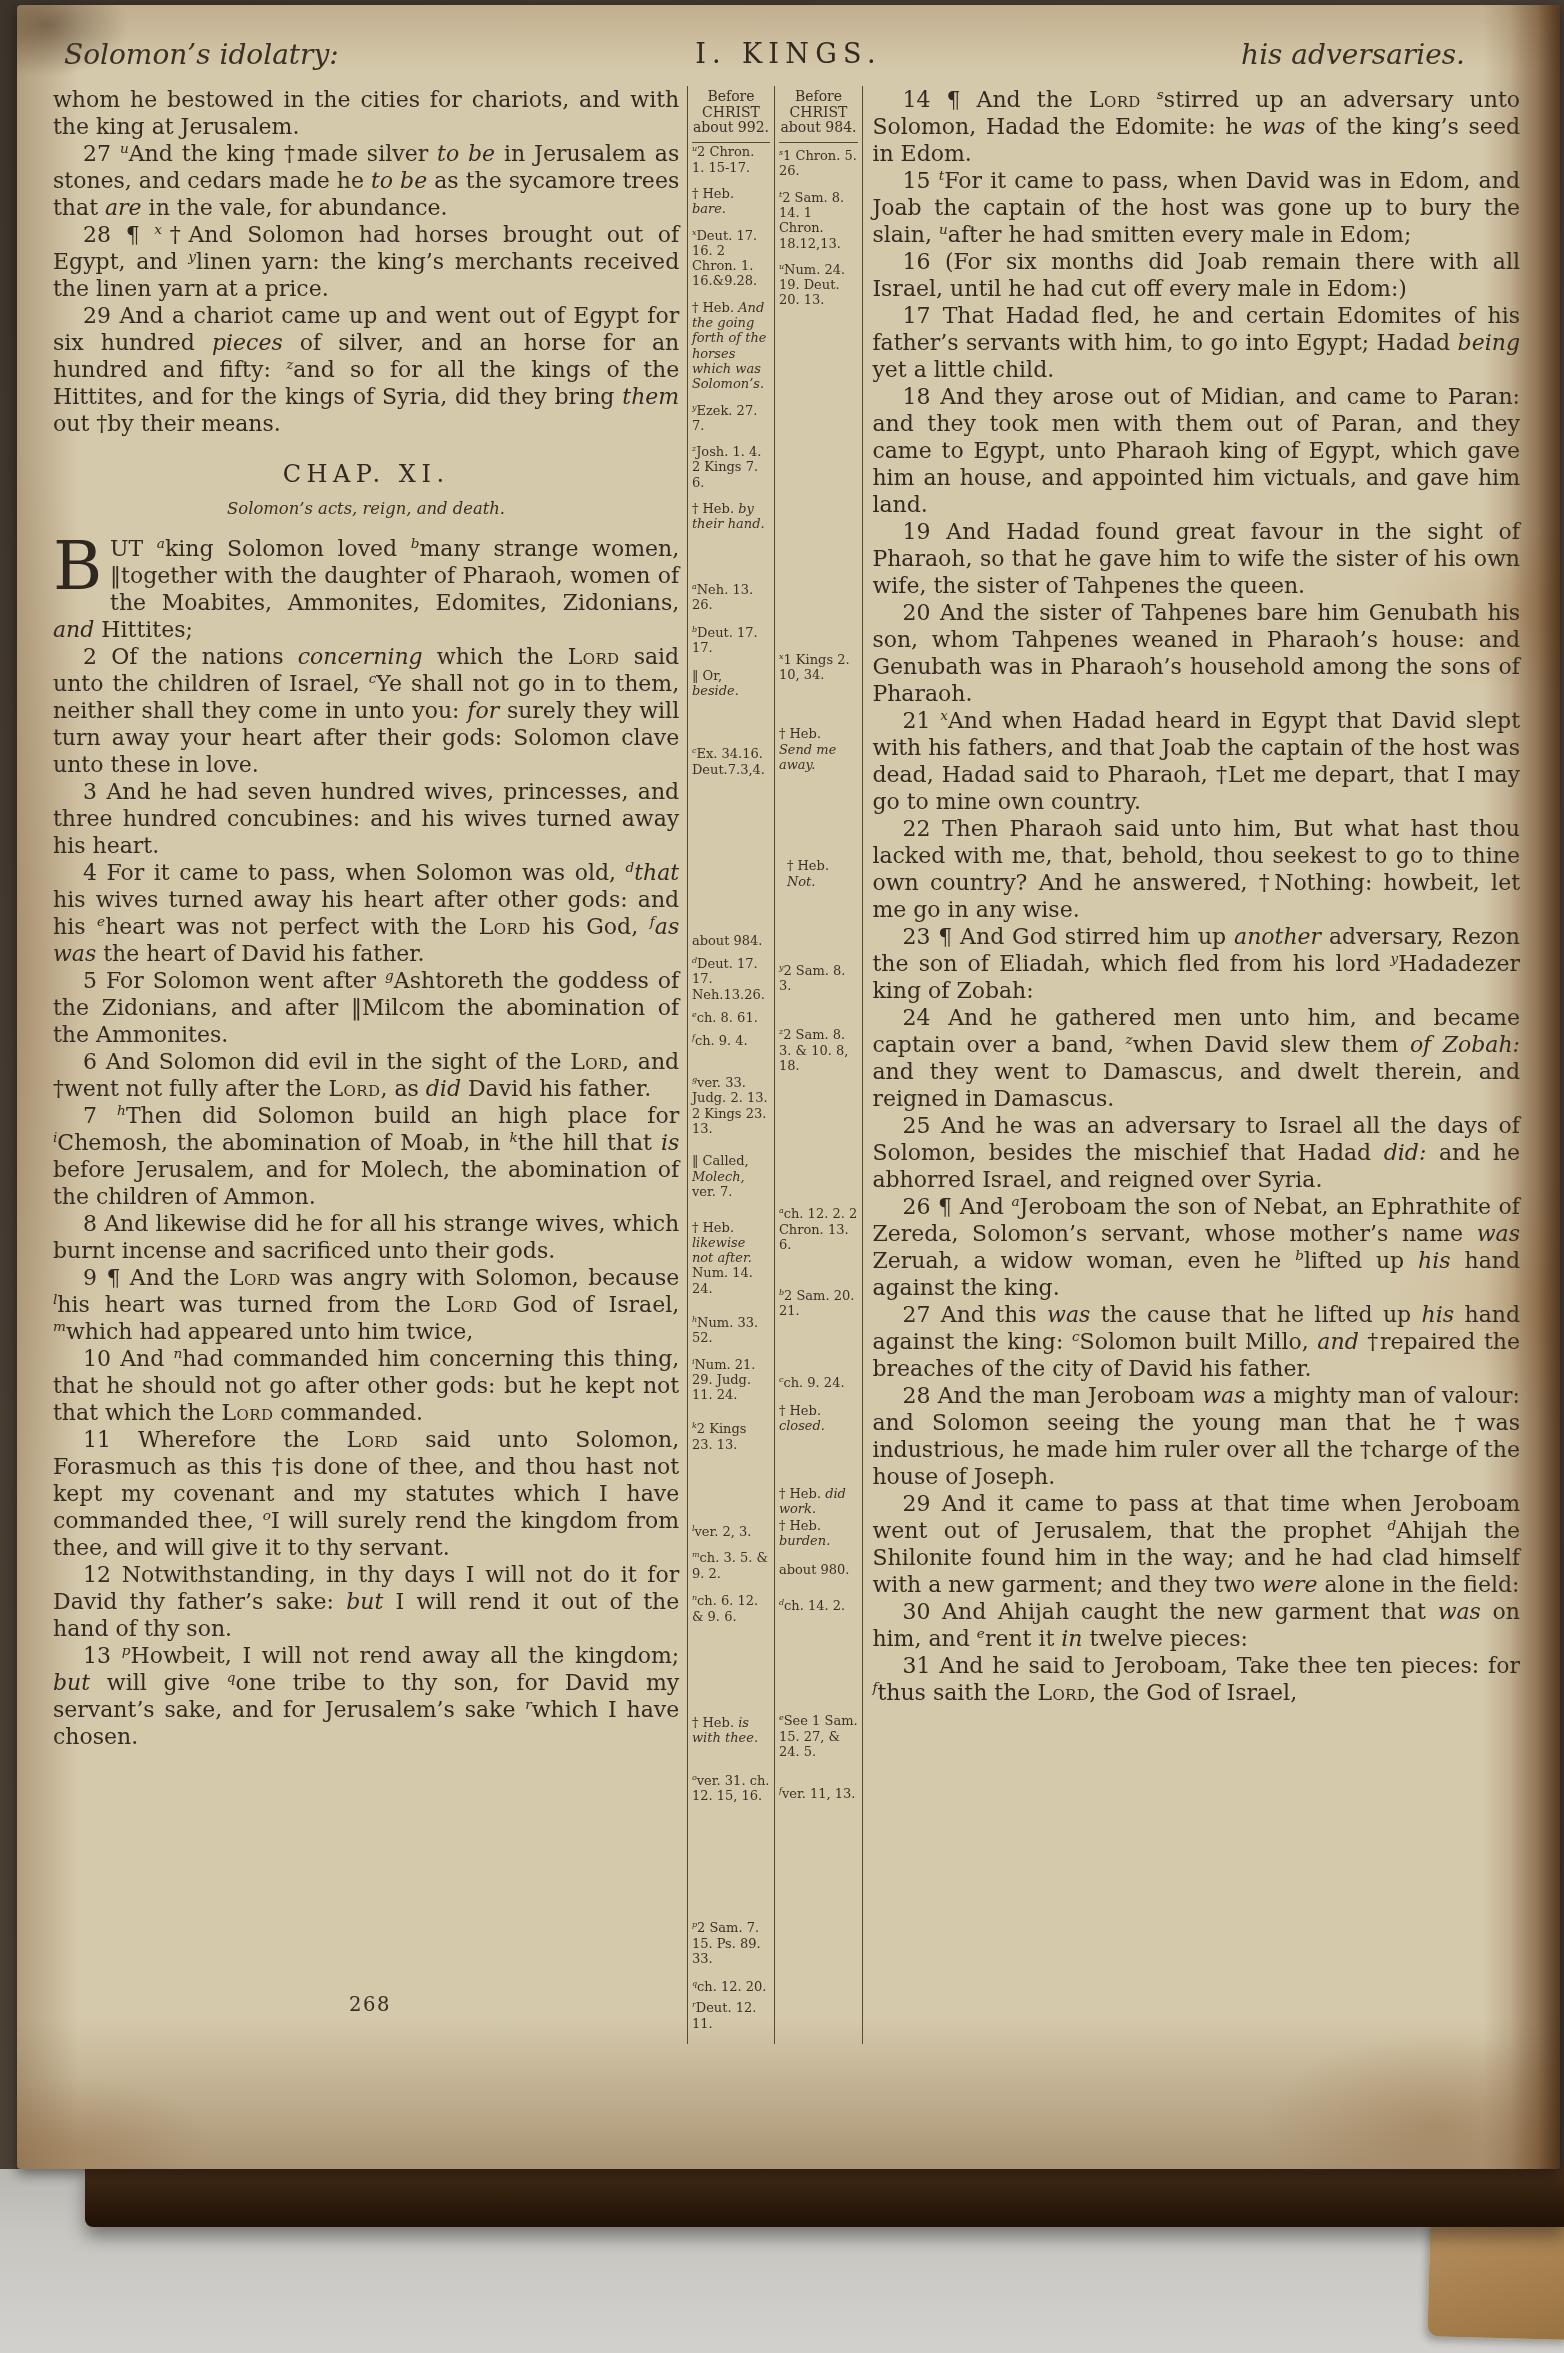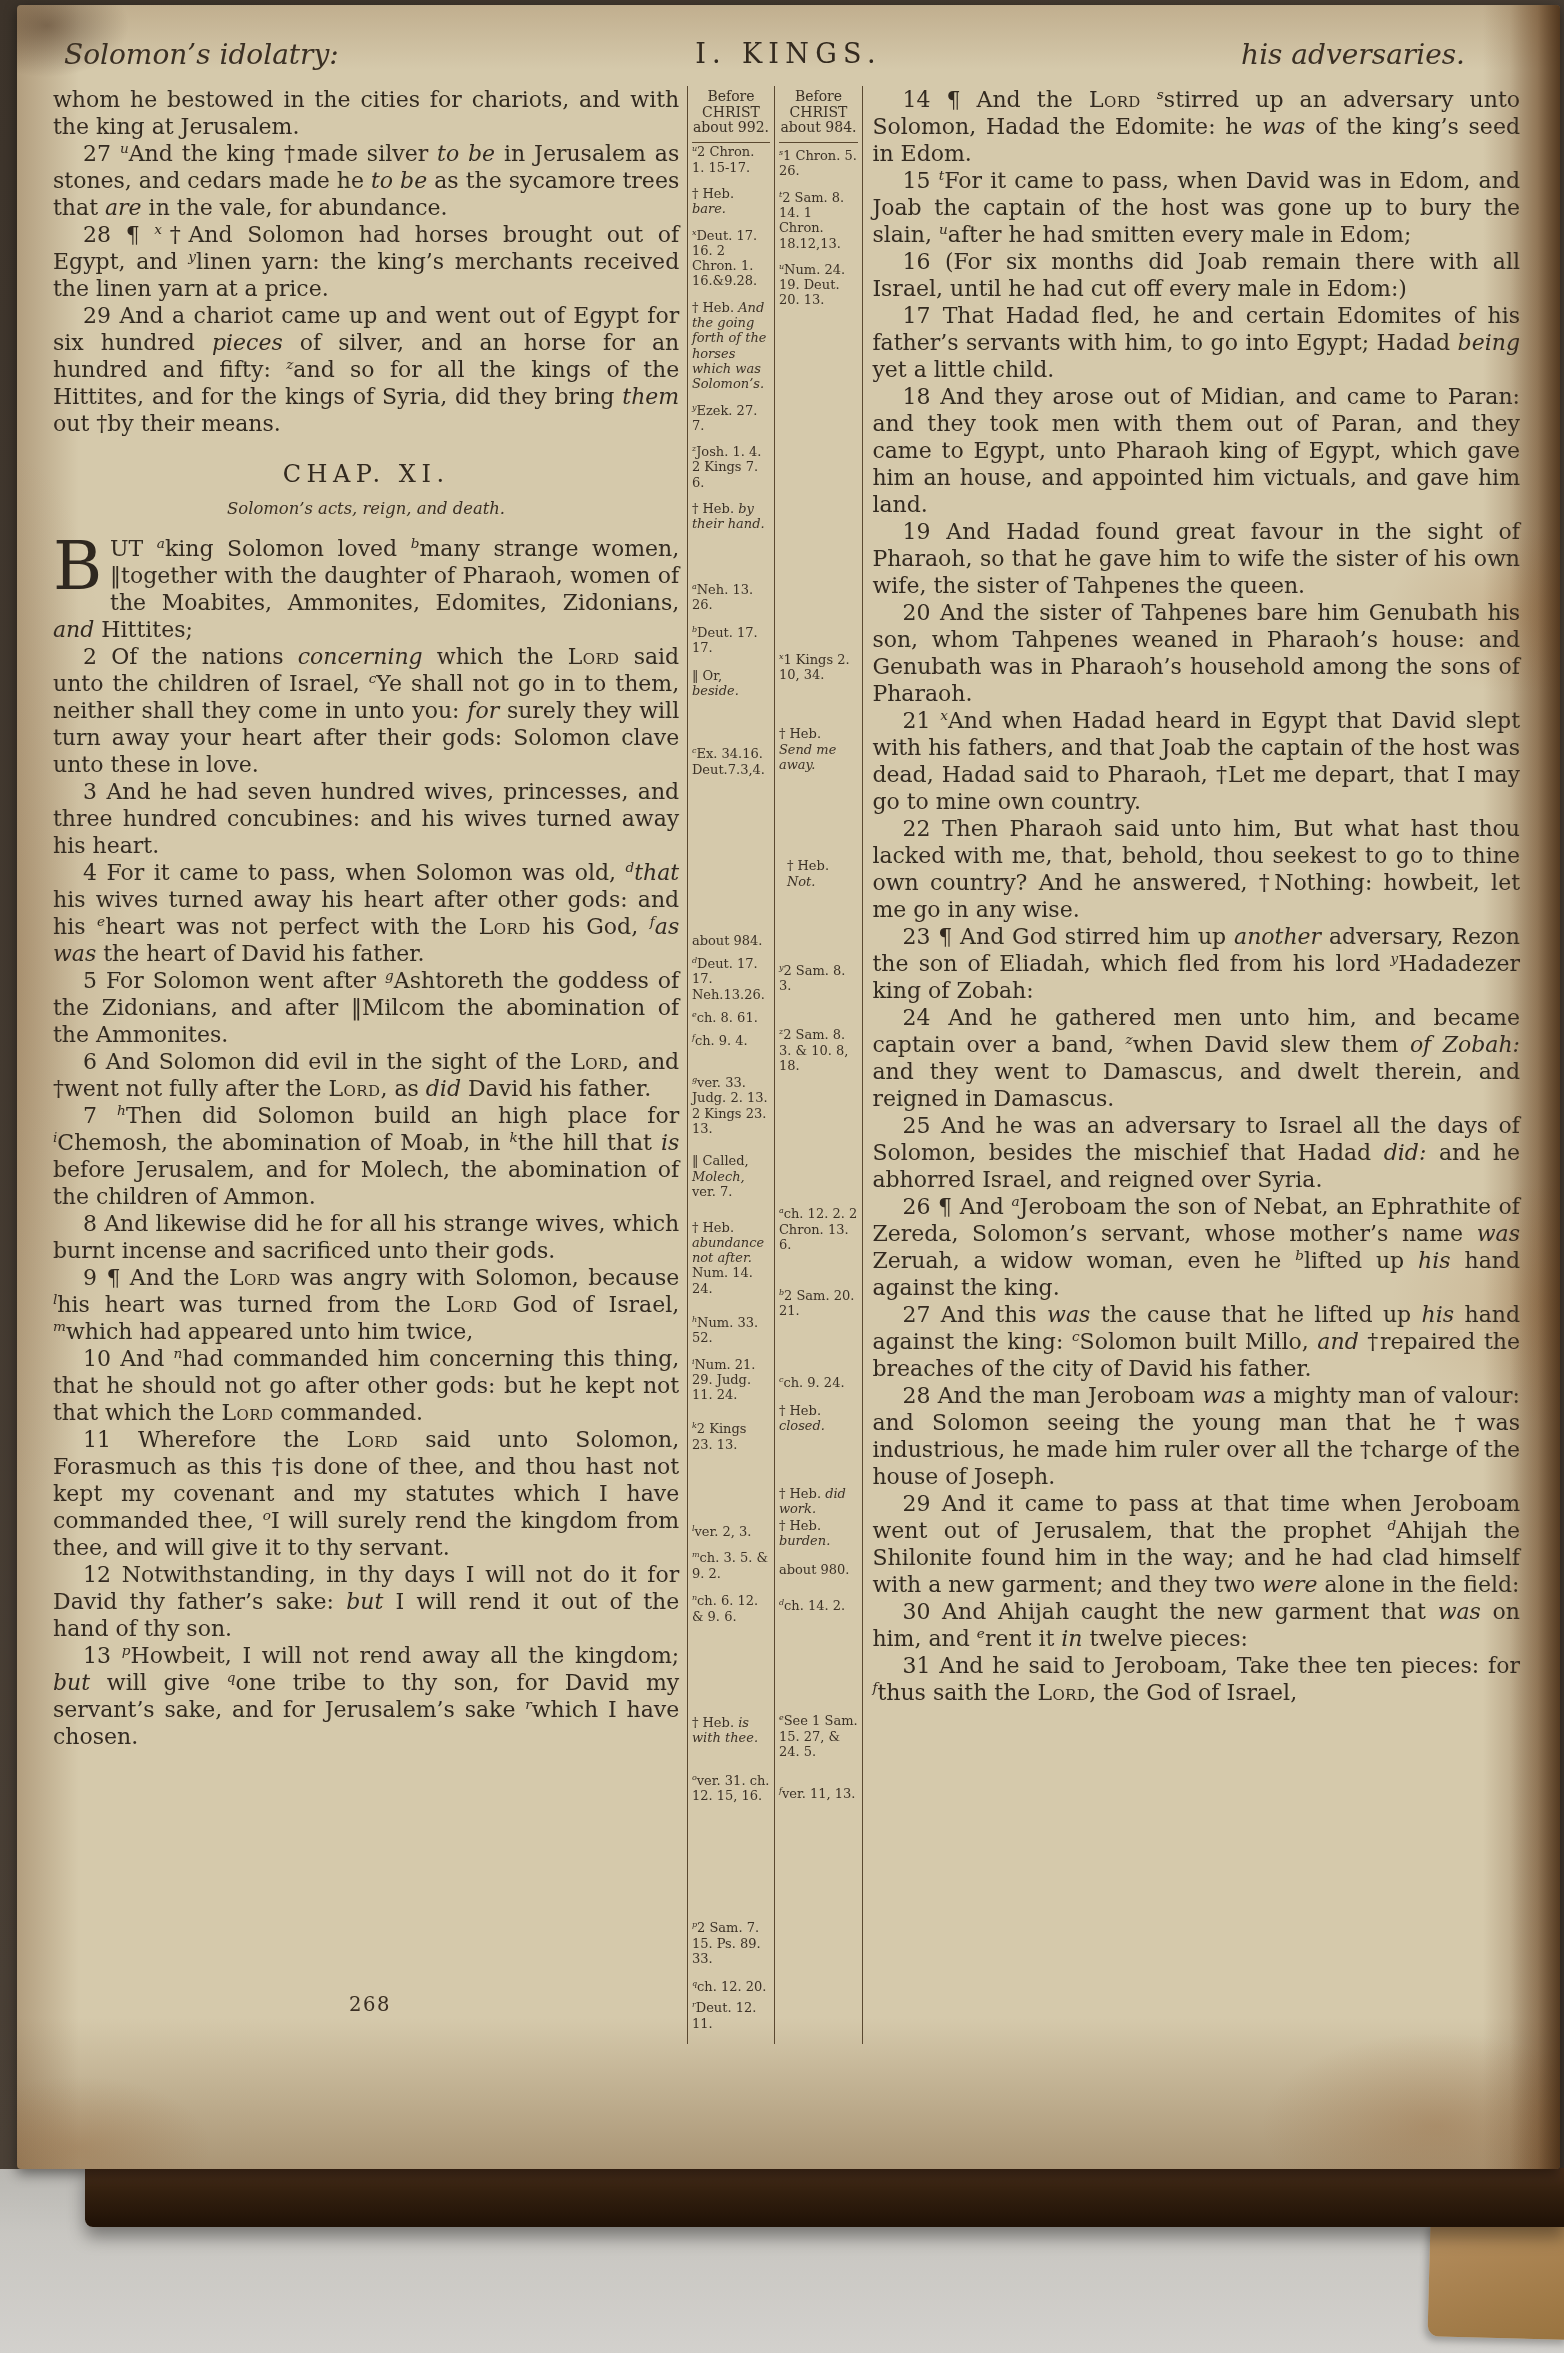--- a/index.html
+++ b/index.html
@@ -131,21 +131,21 @@
           <div class="ref" style="margin-top: 50px;"><sup>a</sup>Neh. 13. 26.</div>
           <div class="ref" style="margin-top: 12.5px;"><sup>b</sup>Deut. 17. 17.</div>
           <div class="ref" style="margin-top: 12.5px;">‖ Or, <i>beside.</i></div>
           <div class="ref" style="margin-top: 48px;"><sup>c</sup>Ex. 34.16. Deut.7.3,4.</div>
           <div class="ref" style="margin-top: 156px;">about 984.</div>
           <div class="ref" style="margin-top: 7.8px;"><sup>d</sup>Deut. 17. 17. Neh.13.26.</div>
           <div class="ref" style="margin-top: 7.8px;"><sup>e</sup>ch. 8. 61.</div>
           <div class="ref" style="margin-top: 7.8px;"><sup>f</sup>ch. 9. 4.</div>
           <div class="ref" style="margin-top: 27px;"><sup>g</sup>ver. 33. Judg. 2. 13. 2 Kings 23. 13.</div>
           <div class="ref" style="margin-top: 17px;">‖ Called, <i>Molech,</i> ver. 7.</div>
-          <div class="ref" style="margin-top: 20.3px;">† Heb. <i>abundance not after.</i> Num. 14. 24.</div>
+          <div class="ref" style="margin-top: 20.3px;">† Heb. <i>likewise not after.</i> Num. 14. 24.</div>
           <div class="ref" style="margin-top: 19px;"><sup>h</sup>Num. 33. 52.</div>
           <div class="ref" style="margin-top: 11px;"><sup>i</sup>Num. 21. 29. Judg. 11. 24.</div>
           <div class="ref" style="margin-top: 19px;"><sup>k</sup>2 Kings 23. 13.</div>
           <div class="ref" style="margin-top: 72px;"><sup>l</sup>ver. 2, 3.</div>
           <div class="ref" style="margin-top: 11px;"><sup>m</sup>ch. 3. 5. &amp; 9. 2.</div>
           <div class="ref" style="margin-top: 12.5px;"><sup>n</sup>ch. 6. 12. &amp; 9. 6.</div>
           <div class="ref" style="margin-top: 91px;">† Heb. <i>is with thee.</i></div>
           <div class="ref" style="margin-top: 27px;"><sup>o</sup>ver. 31. ch. 12. 15, 16.</div>
           <div class="ref" style="margin-top: 117px;"><sup>p</sup>2 Sam. 7. 15. Ps. 89. 33.</div>
           <div class="ref" style="margin-top: 12.5px;"><sup>q</sup>ch. 12. 20.</div>

